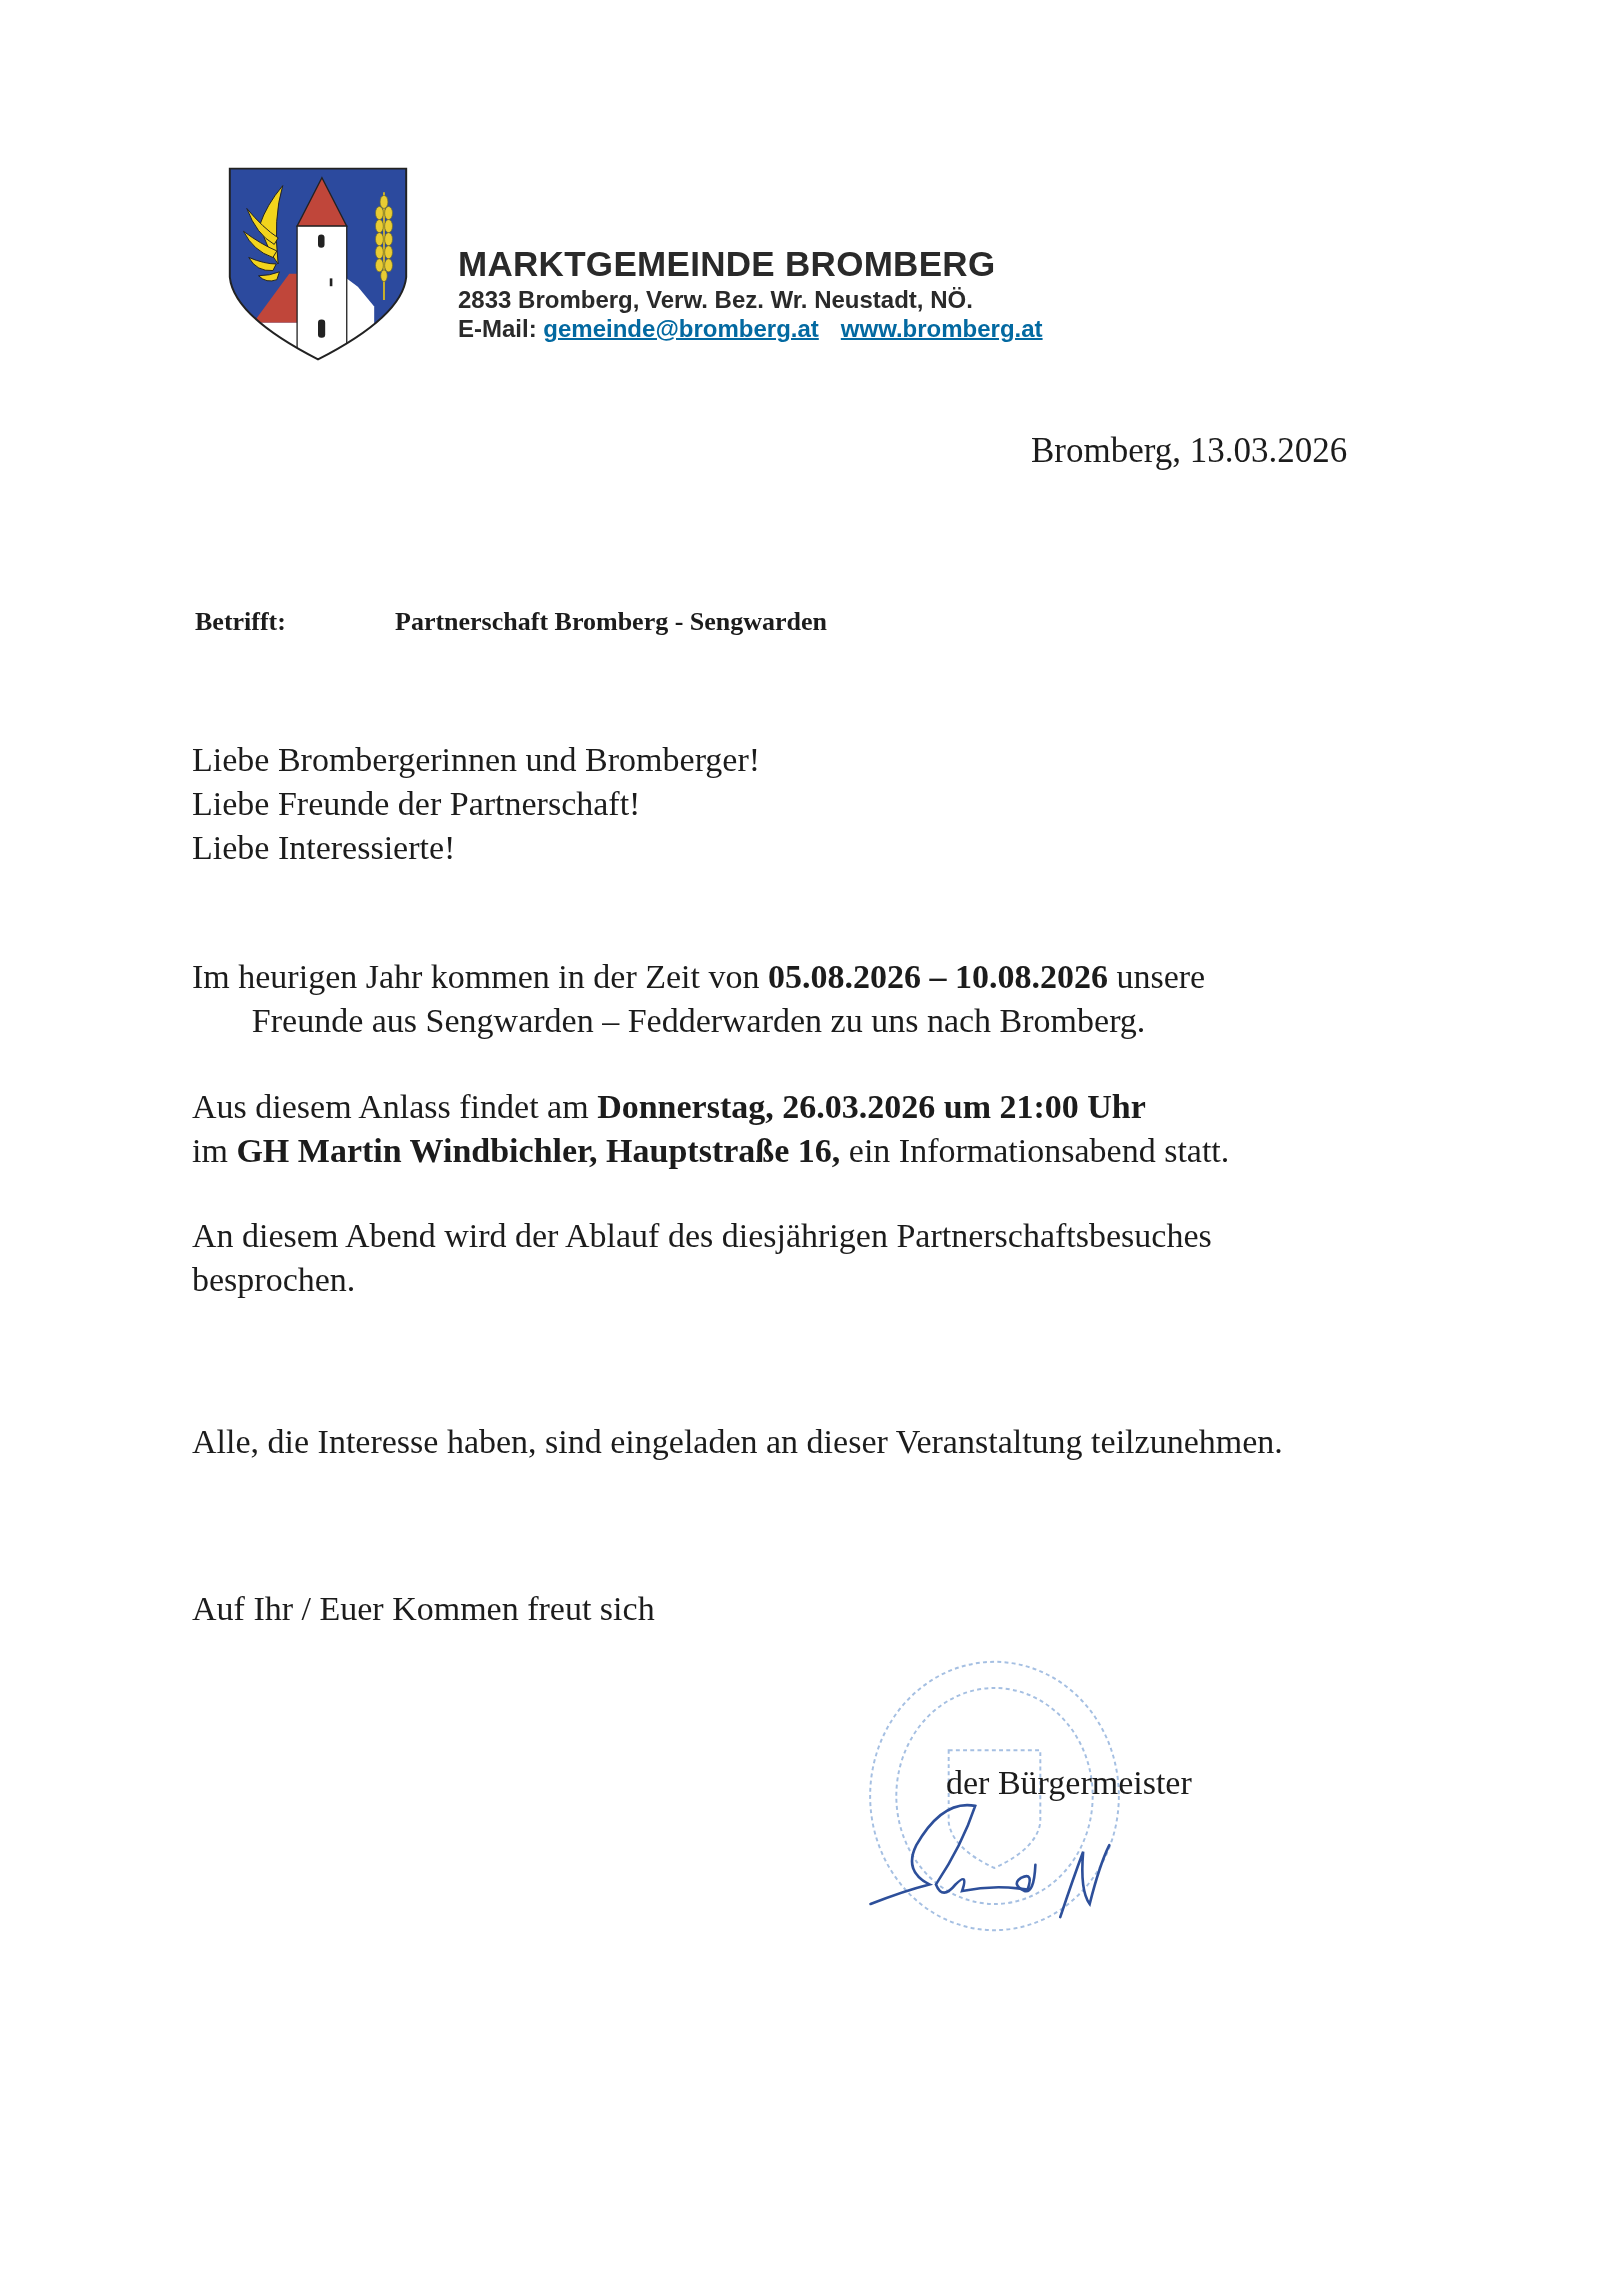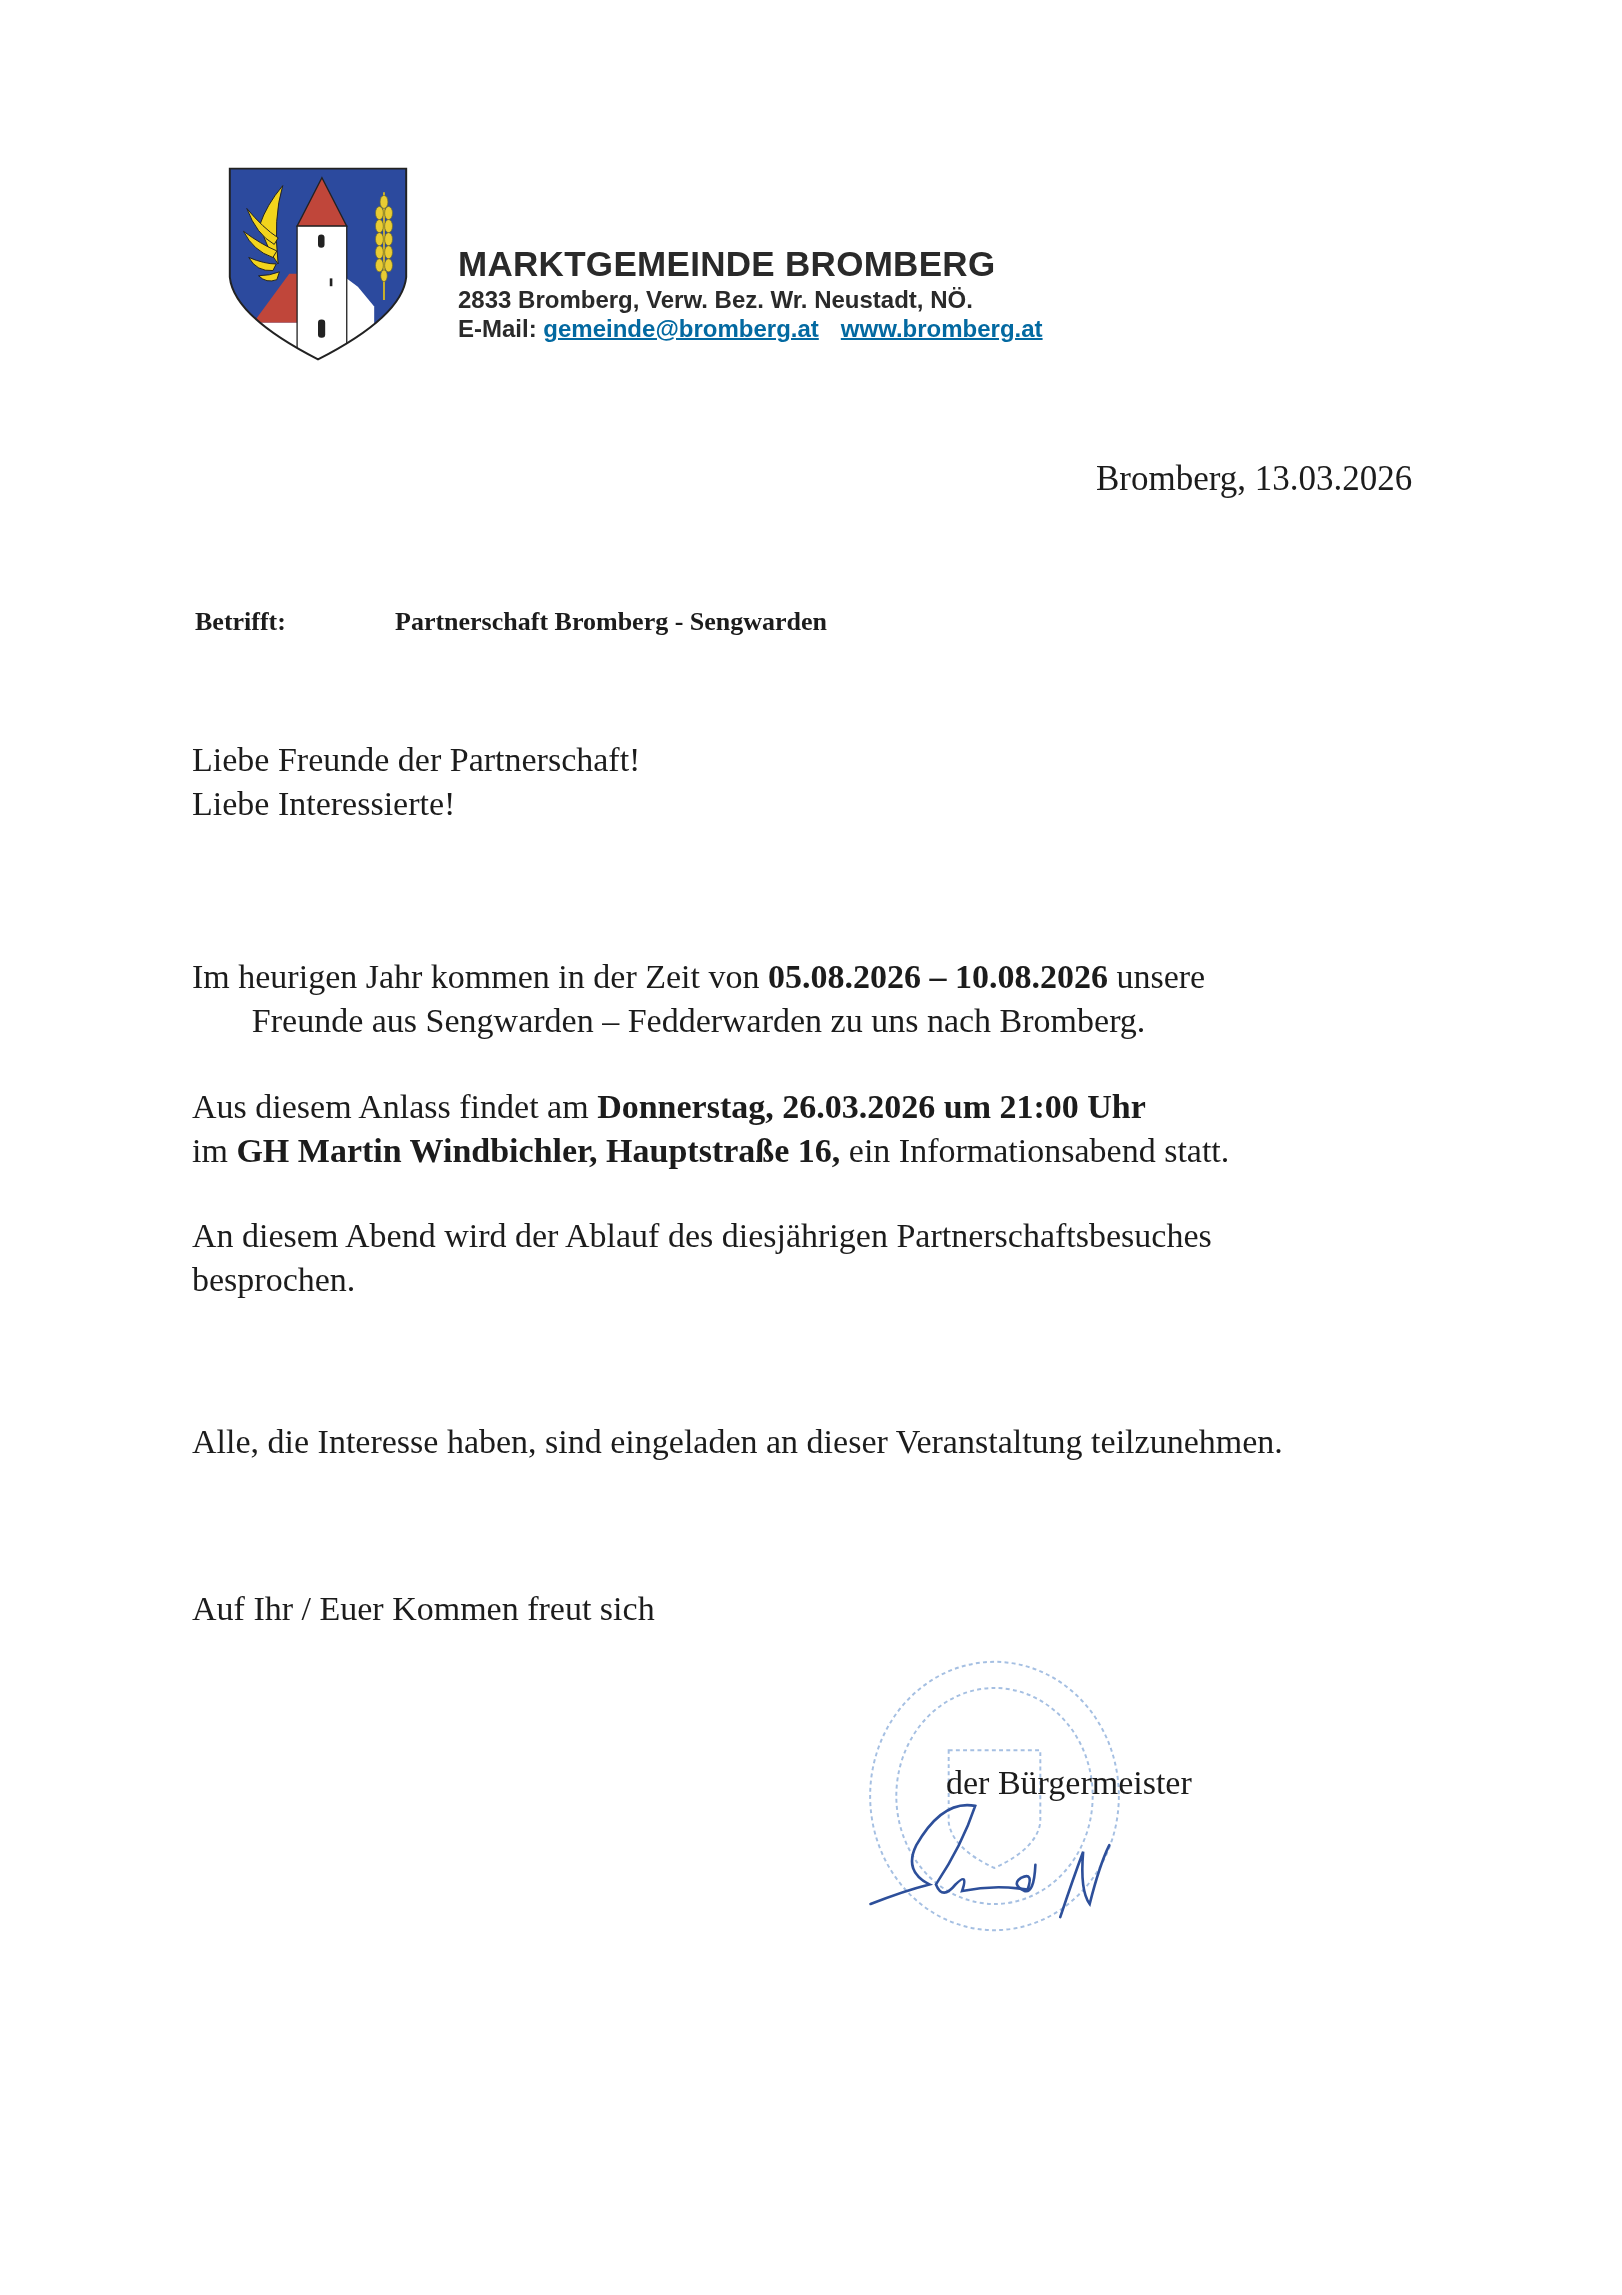--- a/index.html
+++ b/index.html
@@ -8,21 +8,21 @@
   .sans { font-family: "Liberation Sans", "DejaVu Sans", sans-serif; }
 
   .crest { position: absolute; left: 227px; top: 166px; width: 182px; height: 196px; }
 
   .letterhead { position: absolute; left: 458px; top: 203px; color: #2a2a2a; }
   .lh-title { font-size: 35px; font-weight: bold; letter-spacing: 0.3px; line-height: 42px; margin-top: 40px; }
   .lh-line { font-size: 24px; font-weight: bold; line-height: 29px; }
   .lh-link { color: #0369a1; text-decoration: underline; text-decoration-thickness: 2px; }
   .lh-gap { display: inline-block; width: 22px; }
 
-  .date { position: absolute; left: 1096px; top: 431px; font-size: 35px; margin-top: 28px; }
+  .date { position: absolute; left: 1031px; top: 431px; font-size: 35px; }
 
   .subject { position: absolute; left: 195px; top: 607px; font-size: 26px; font-weight: bold; white-space: nowrap; }
   .subject .value { position: absolute; left: 200px; top: 0; }
 
   .p { position: absolute; left: 192px; font-size: 34px; line-height: 44px; white-space: nowrap; }
   .p b { font-weight: bold; }
 
   .stamp { position: absolute; left: 857px; top: 1652px; width: 275px; height: 288px; }
   .sign-title { position: absolute; left: 946px; top: 1764px; font-size: 34px; white-space: nowrap; }
   .signature { position: absolute; left: 864px; top: 1786px; width: 314px; height: 151px; }
@@ -87,20 +87,21 @@
 </div>
 
 <div class="date serif">Bromberg, 13.03.2026</div>
 
 <div class="subject serif">
   <span>Betrifft:</span>
   <span class="value">Partnerschaft Bromberg - Sengwarden</span>
 </div>
 
 <div class="p serif" style="top:738px;">
+  <div>Liebe Brombergerinnen und Bromberger!</div>
   <div>Liebe Freunde der Partnerschaft!</div>
   <div>Liebe Interessierte!</div>
 </div>
 
 <div class="p serif" style="top:955px;text-align:center;">
   <div><span>Im heurigen Jahr kommen in der Zeit von </span><b>05.08.2026 – 10.08.2026</b><span> unsere</span></div>
   <div>Freunde aus Sengwarden – Fedderwarden zu uns nach Bromberg.</div>
 </div>
 
 <div class="p serif" style="top:1085px;">

